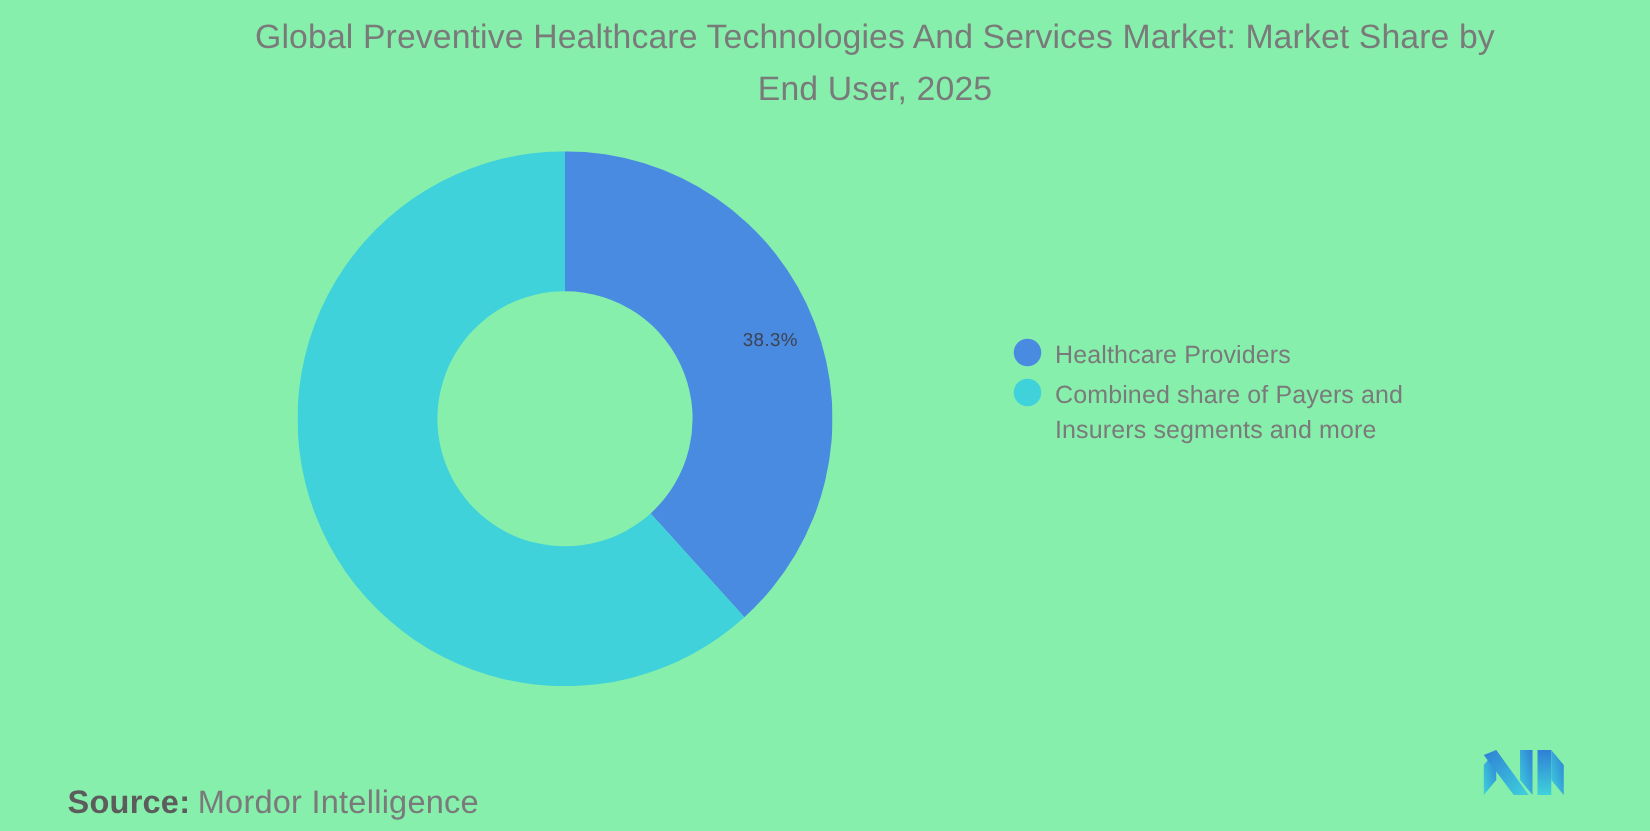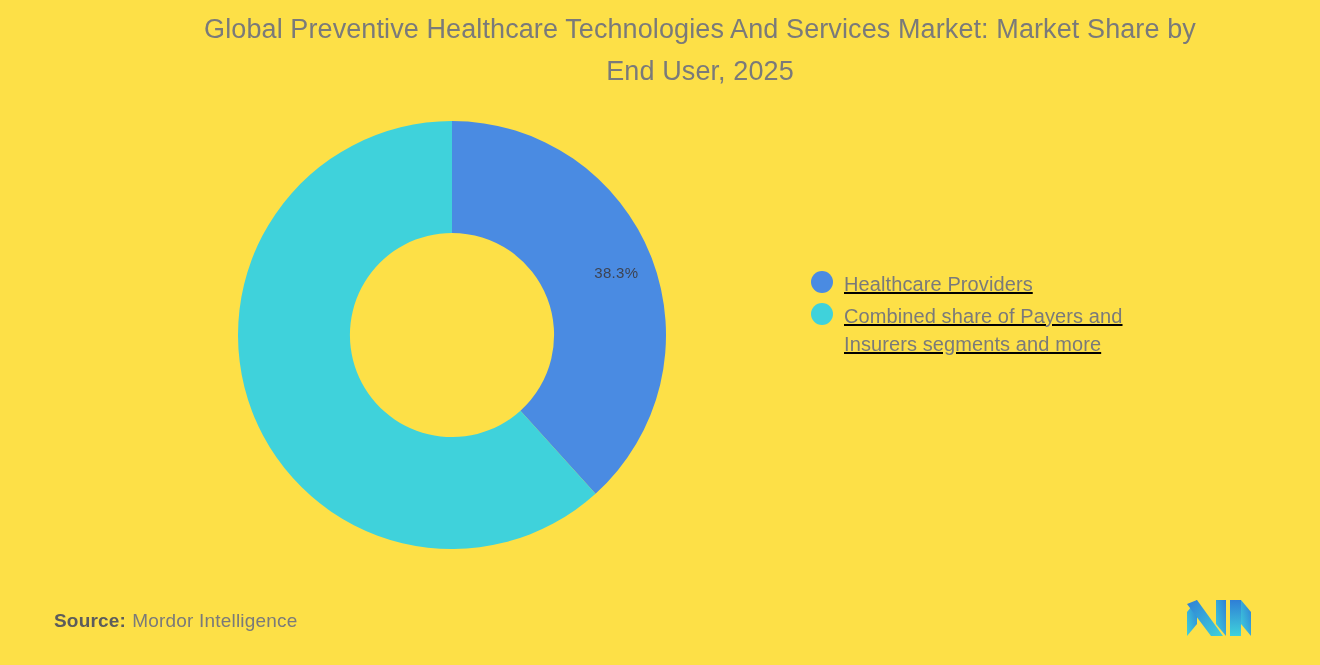--- a/index.html
+++ b/index.html
@@ -9,21 +9,21 @@
     background: #ffffff;
   }
   body {
     font-family: "Liberation Sans", sans-serif;
     -webkit-font-smoothing: antialiased;
   }
   #page {
     position: relative;
     width: 1320px;
     height: 665px;
-    background: #fde047;
+    background: #86efac;
     overflow: hidden;
   }
 
   
   #chart-title {
     position: absolute;
     left: 190px;
     top: 8px;
     width: 1020px;
     text-align: center;
@@ -63,21 +63,20 @@
     white-space: nowrap;
     transform: translate(-50%, -50%);
   }
 
   
   #legend {
     position: absolute;
     left: 811px;
     top: 270px;
     width: 400px;
-    text-decoration: underline;
   }
   .legend-row {
     display: flex;
     align-items: flex-start;
     margin-bottom: 4px;
   }
   .legend-swatch {
     flex: 0 0 auto;
     width: 22px;
     height: 22px;
@@ -90,22 +89,22 @@
     line-height: 28px;
     color: #7a7a7a;
     letter-spacing: 0.1px;
     max-width: 320px;
   }
 
   
   #footer-source {
     position: absolute;
     left: 54px;
-    top: 610px;
-    font-size: 19px;
+    top: 626px;
+    font-size: 26px;
     color: #6e6e6e;
     letter-spacing: 0.2px;
   }
   #footer-source .src-label {
     font-weight: 700;
     color: #5c5c5c;
   }
   #footer-source .src-value {
     font-weight: 400;
     color: #7a7a7a;

